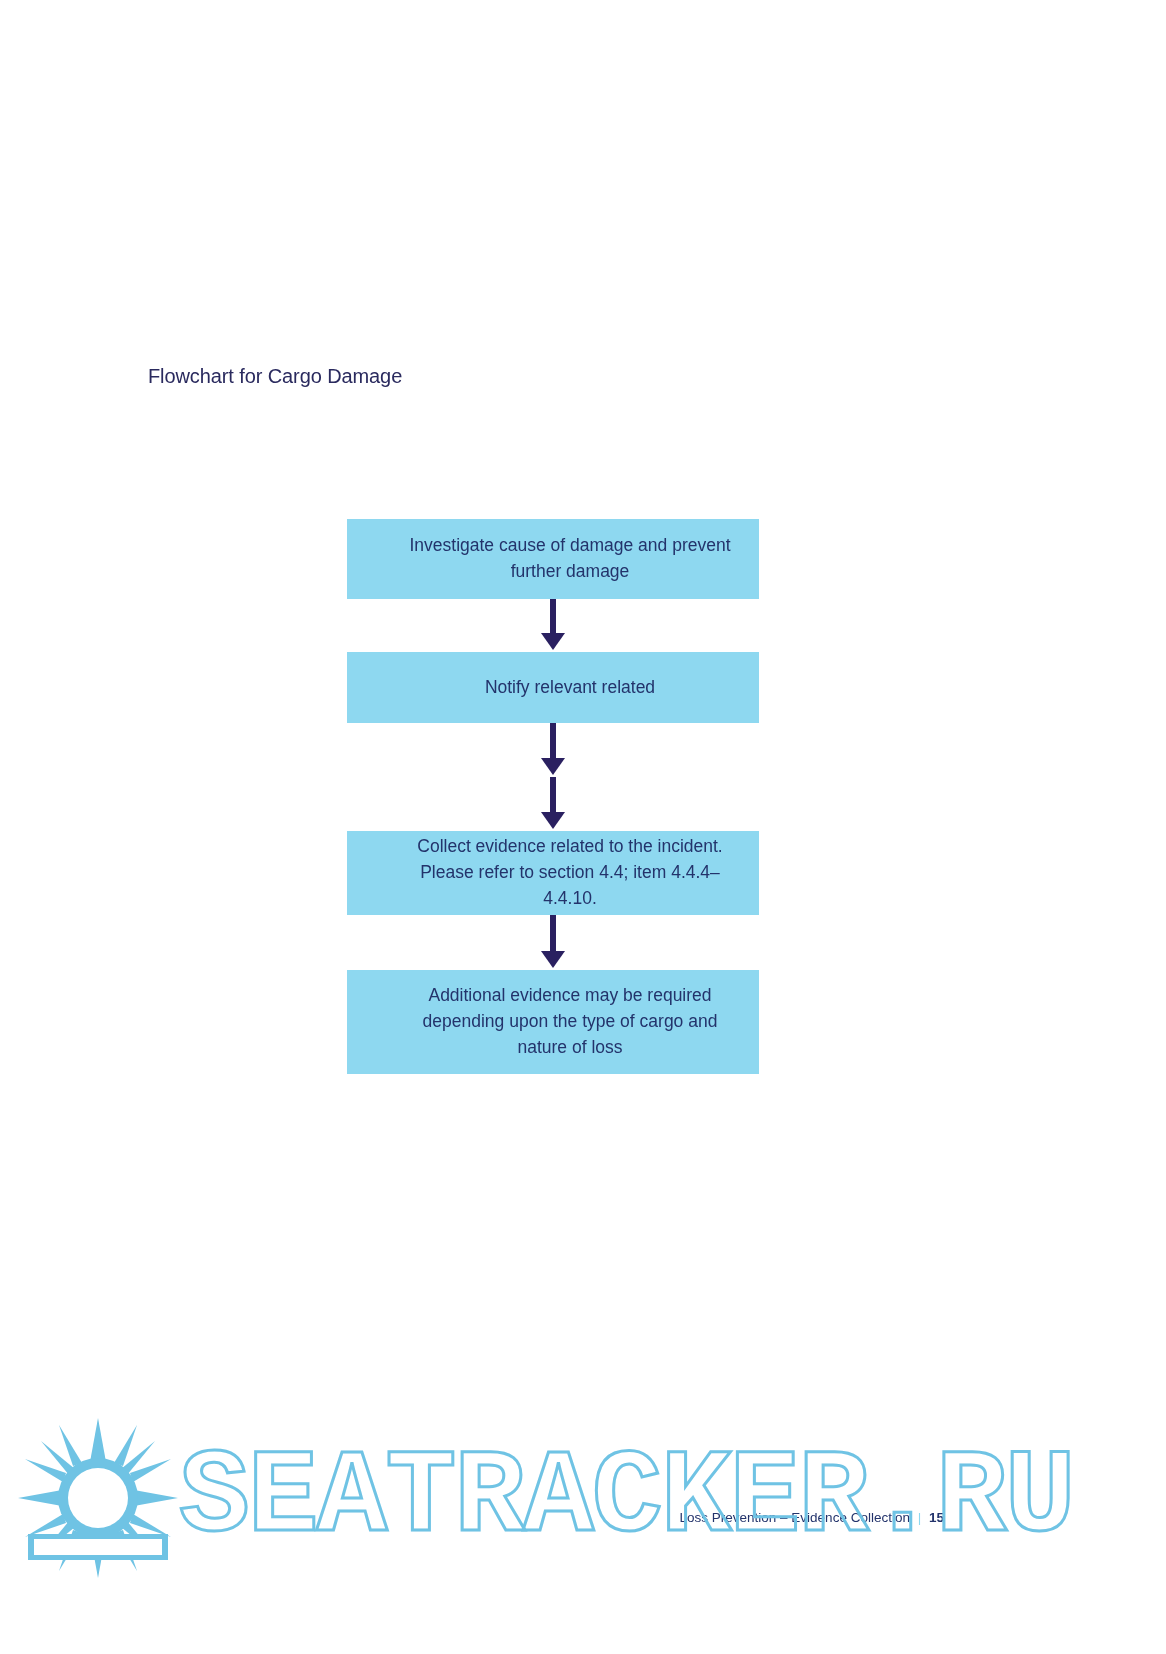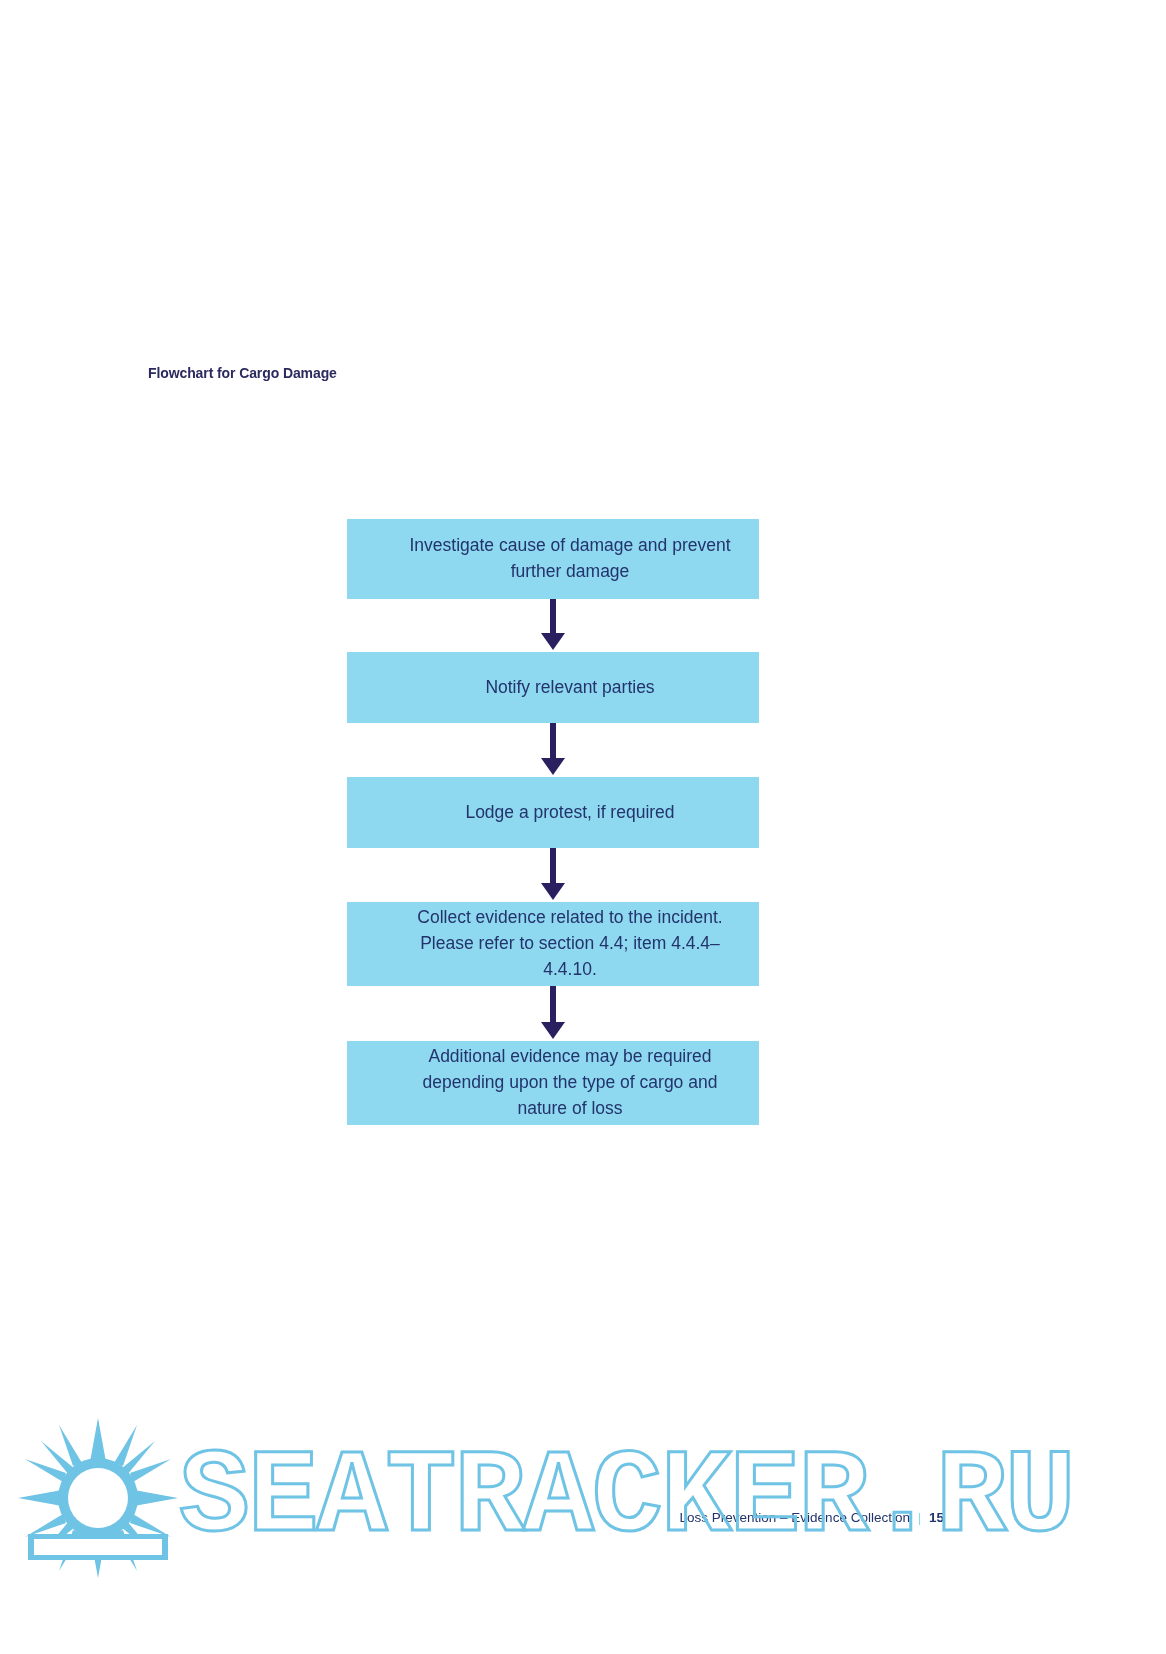--- a/index.html
+++ b/index.html
@@ -20,22 +20,22 @@
     position: absolute;
     inset: 0;
     background: #ffffff;
   }
 
   
   .section-title {
     position: absolute;
     left: 148px;
     top: 365px;
-    font-size: 14px;
-    font-weight: bold;
+    font-size: 20px;
+    font-weight: normal;
     color: #2a2a5e;
     letter-spacing: -0.1px;
     white-space: nowrap;
   }
 
   
   .flowchart {
     position: absolute;
     left: 347px;
     top: 519px;
@@ -54,21 +54,21 @@
     line-height: 1.48;
     box-sizing: border-box;
     padding: 6px 18px;
   }
   .node-text { display: block; width: 100%; margin-left: 34px; }
 
   .node-1 { height: 80px; }
   .node-2 { height: 71px; }
   .node-3 { height: 71px; }
   .node-4 { height: 84px; }
-  .node-5 { height: 84px; }
+  .node-5 { height: 104px; }
 
   
   .connector {
     position: relative;
     width: 412px;
     display: flex;
     justify-content: center;
   }
   .conn-1 { height: 53px; }
   .conn-2 { height: 54px; }
@@ -163,31 +163,28 @@
     <div class="node node-1">
       <span class="node-text">Investigate cause of damage and prevent further damage</span>
     </div>
 
     <div class="connector conn-1">
       <span class="conn-line"></span>
       <span class="conn-head"></span>
     </div>
 
     <div class="node node-2">
-      <span class="node-text">Notify relevant parties</span>
+      <span class="node-text">Notify relevant related</span>
     </div>
 
     <div class="connector conn-2">
       <span class="conn-line"></span>
       <span class="conn-head"></span>
     </div>
 
-    <div class="node node-3">
-      <span class="node-text">Lodge a protest, if required</span>
-    </div>
 
     <div class="connector conn-3">
       <span class="conn-line"></span>
       <span class="conn-head"></span>
     </div>
 
     <div class="node node-4">
       <span class="node-text">Collect evidence related to the incident. Please refer to section 4.4; item 4.4.4–4.4.10.</span>
     </div>
 

